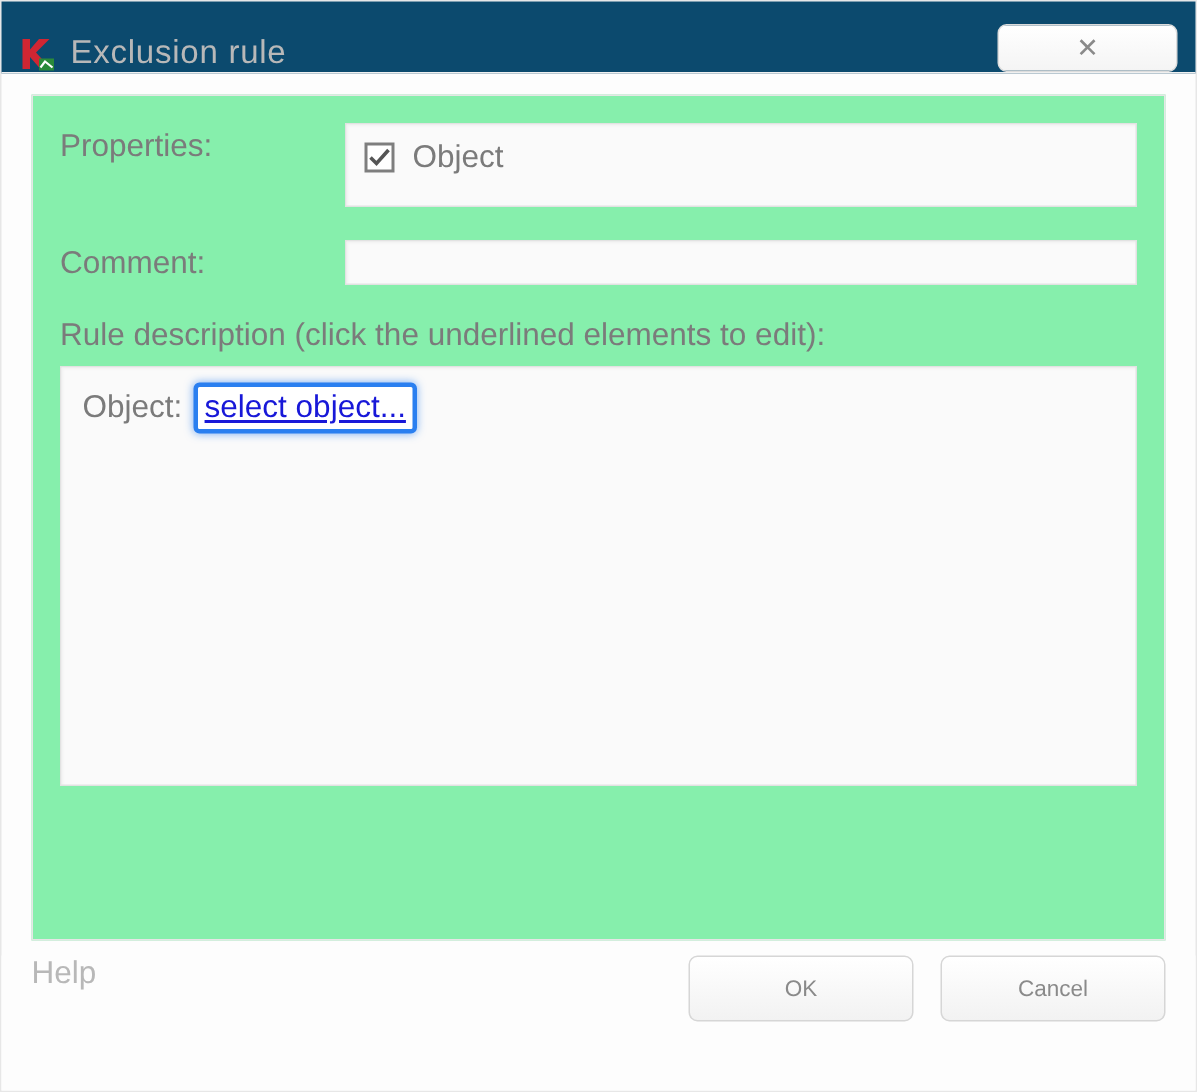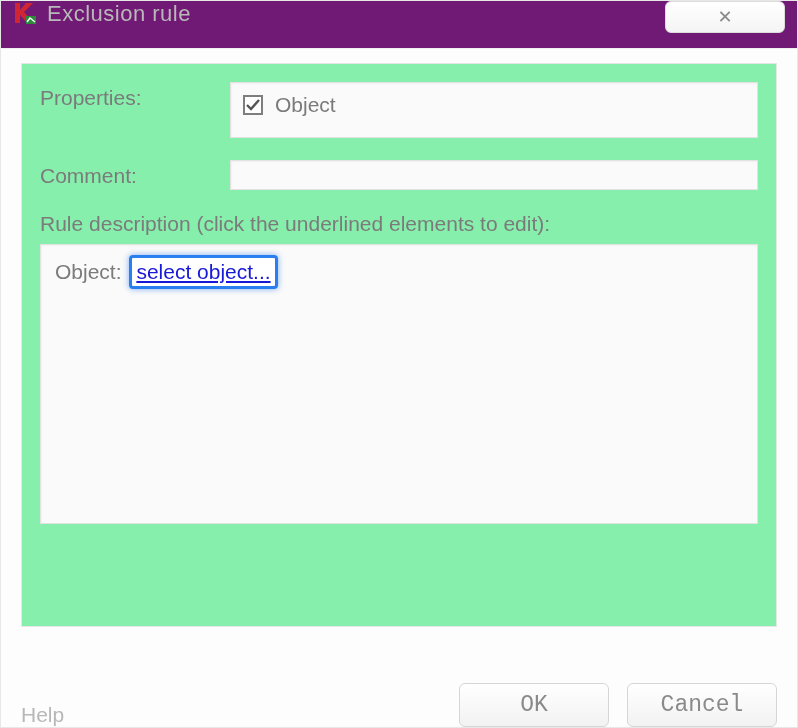--- a/index.html
+++ b/index.html
@@ -13,23 +13,23 @@
   }
   .window {
     width: 798px; height: 728px;
     background: #fdfdfd;
     border: 1px solid #e7e7e7;
     position: relative;
   }
   .titlebar {
     height: 48px;
     display: flex;
-    align-items: flex-start;
+    align-items: flex-end;
     padding: 0 12px;
-    background: #701a75;
+    background: #0c4a6e;
     border-bottom: 1px solid #f0f0f0;
   }
   .app-icon {
     width: 24px; height: 24px;
     margin-right: 10px;
     flex-shrink: 0;
   }
   .title-text {
     color: #b8b8b8;
     font-size: 22px;
@@ -128,41 +128,40 @@
   a.plain-link {
     color: #999;
     text-decoration: underline;
     cursor: pointer;
   }
   .footer {
     position: absolute;
     left: 0; right: 0; bottom: 0;
     height: 90px;
     display: flex;
-    align-items: flex-end;
+    align-items: flex-start;
     padding: 0 20px;
     background: #fdfdfd;
   }
   .help-link {
     color: #b8b8b8;
     font-size: 21px;
     cursor: pointer;
   }
   .spacer { flex: 1; }
   .btn {
     width: 150px; height: 44px;
     border: 1px solid #d6d6d6;
     border-radius: 6px;
     background: linear-gradient(#ffffff, #f2f2f2);
     margin-left: 18px;
     display: flex; align-items: center; justify-content: center;
-    font-size: 23px;
+    font-size: 15px;
     color: #8a8a8a;
     cursor: pointer;
-    font-family: Liberation Mono, monospace;
   }
 </style>
 </head>
 <body>
 
 <div class="window">
 
   <div class="titlebar">
     <span class="app-icon">
       <svg viewBox="0 0 24 24" width="24" height="24">

